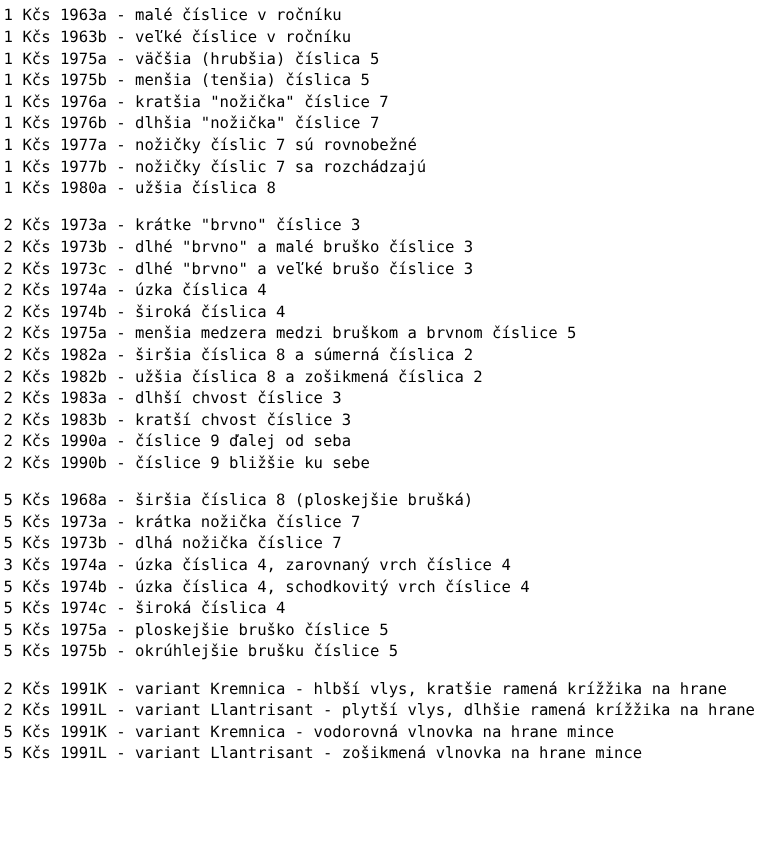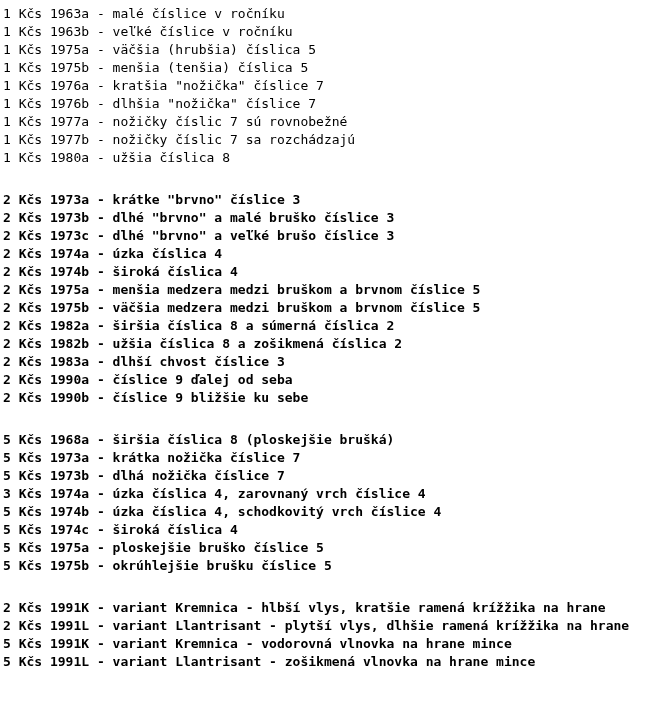--- a/index.html
+++ b/index.html
@@ -18,22 +18,21 @@
   }
   .page {
     padding: 5px 0 6px 3px;
     box-sizing: border-box;
   }
   .group {
     margin: 0;
     padding: 0;
   }
   .group + .group {
-    margin-top: 24px;
-    font-weight: bold;
+    margin-top: 13px;
   }
   .line {
     white-space: pre;
     letter-spacing: 0px;
   }
 </style>
 </head>
 <body>
 
 <div class="page">
@@ -50,24 +49,24 @@
     <div class="line">1 Kčs 1980a - užšia číslica 8</div>
   </div>
 
   <div class="group">
     <div class="line">2 Kčs 1973a - krátke "brvno" číslice 3</div>
     <div class="line">2 Kčs 1973b - dlhé "brvno" a malé bruško číslice 3</div>
     <div class="line">2 Kčs 1973c - dlhé "brvno" a veľké brušo číslice 3</div>
     <div class="line">2 Kčs 1974a - úzka číslica 4</div>
     <div class="line">2 Kčs 1974b - široká číslica 4</div>
     <div class="line">2 Kčs 1975a - menšia medzera medzi bruškom a brvnom číslice 5</div>
-    <div class="line">2 Kčs 1975b - väčšia medzera medzi bruškom a brvnom číslice 5</div>
     <div class="line">2 Kčs 1982a - širšia číslica 8 a súmerná číslica 2</div>
     <div class="line">2 Kčs 1982b - užšia číslica 8 a zošikmená číslica 2</div>
     <div class="line">2 Kčs 1983a - dlhší chvost číslice 3</div>
+    <div class="line">2 Kčs 1983b - kratší chvost číslice 3</div>
     <div class="line">2 Kčs 1990a - číslice 9 ďalej od seba</div>
     <div class="line">2 Kčs 1990b - číslice 9 bližšie ku sebe</div>
   </div>
 
   <div class="group">
     <div class="line">5 Kčs 1968a - širšia číslica 8 (ploskejšie brušká)</div>
     <div class="line">5 Kčs 1973a - krátka nožička číslice 7</div>
     <div class="line">5 Kčs 1973b - dlhá nožička číslice 7</div>
     <div class="line">3 Kčs 1974a - úzka číslica 4, zarovnaný vrch číslice 4</div>
     <div class="line">5 Kčs 1974b - úzka číslica 4, schodkovitý vrch číslice 4</div>

